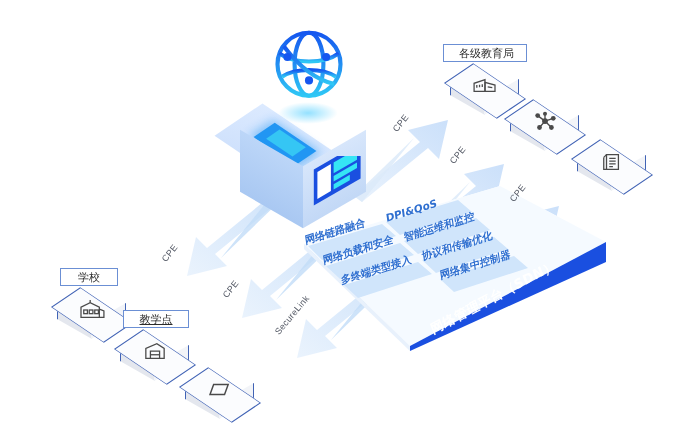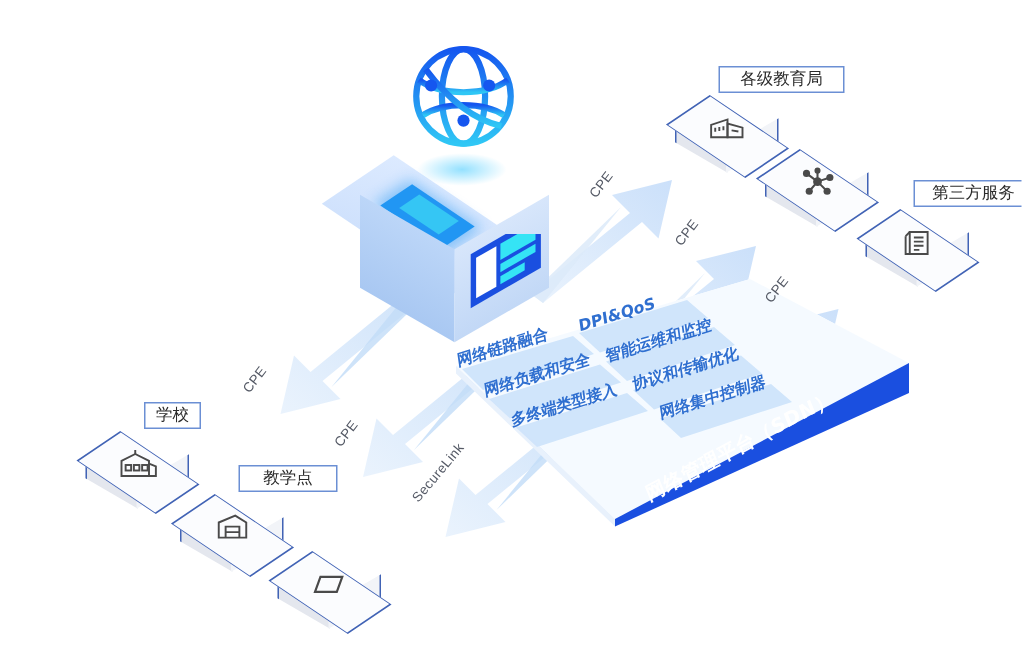--- a/index.html
+++ b/index.html
@@ -14,26 +14,25 @@
 
   
   .nodelabel{
     position:absolute;
     background:#ffffff;
     border:1px solid #6b8fd4;
     color:#2b2b2b;
     font-size:11px;
     line-height:17px;
     height:18px;
-    padding:0 7px;
+    padding:0 15px;
     white-space:nowrap;
     text-align:center;
     box-sizing:border-box;
     z-index:40;
-    margin-left:36px;
   }
 
   
   .slab{position:absolute;width:74px;height:56px;z-index:30;}
   .slab .top{
     position:absolute;left:0;top:0;width:52px;height:52px;
     background:#fbfcfe;
     border:1.2px solid #4163b5;
     transform:rotate(45deg) skew(-11deg,-11deg) scale(1.16,.64);
     transform-origin:50% 50%;
@@ -288,38 +287,38 @@
       <g transform="skewY(-30) translate(0,14)">
         <rect x="2" y="2" width="52" height="40" fill="#1a4fe0"></rect>
         <rect x="6" y="7" width="15" height="30" fill="#ffffff"></rect>
         <rect x="24" y="7" width="26" height="12" fill="#35e4f5"></rect>
         <rect x="24" y="22" width="26" height="6" fill="#35e4f5"></rect>
         <rect x="24" y="31" width="18" height="6" fill="#35e4f5"></rect>
       </g>
     </svg>
   </div>
 
-  <div class="nodelabel" style="left:60px;top:268px;width:38px;">学校</div>
+  <div class="nodelabel" style="left:60px;top:268px;width:58px;">学校</div>
   <div class="slab" style="left:55px;top:290px;">
     <div class="side-l"></div>
     <div class="side-r"></div>
     <div class="top"></div>
     <div class="glyph">
       <svg width="28" height="22" viewBox="0 0 30 24" fill="none" stroke="#4a4a4a" stroke-width="1.4">
         <path d="M3,20 L3,9 L13,4 L23,9 L23,20 Z"></path>
         <rect x="6" y="12" width="4" height="4"></rect>
         <rect x="12" y="12" width="4" height="4"></rect>
         <rect x="18" y="12" width="4" height="4"></rect>
         <path d="M13,4 L13,1"></path>
         <path d="M23,11 L28,13 L28,20 L23,20"></path>
       </svg>
     </div>
   </div>
 
-  <div class="nodelabel" style="left:123px;top:310px;width:66px;">教学点</div>
+  <div class="nodelabel" style="left:123px;top:310px;width:66px;text-decoration:underline;">教学点</div>
   <div class="slab" style="left:118px;top:332px;">
     <div class="side-l"></div>
     <div class="side-r"></div>
     <div class="top"></div>
     <div class="glyph">
       <svg width="26" height="22" viewBox="0 0 28 24" fill="none" stroke="#4a4a4a" stroke-width="1.4">
         <path d="M4,19 L4,8 L16,3 L24,8 L24,19 Z"></path>
         <path d="M9,19 L9,11 L19,11 L19,19"></path>
         <path d="M9,15 L19,15"></path>
       </svg>
@@ -364,21 +363,20 @@
           <circle cx="7" cy="5" r="2.6"></circle>
           <circle cx="24" cy="8" r="2.6"></circle>
           <circle cx="9" cy="18" r="2.6"></circle>
           <circle cx="22" cy="18" r="2.6"></circle>
           <circle cx="15" cy="3" r="2.2"></circle>
         </g>
       </svg>
     </div>
   </div>
 
-  <div class="nodelabel" style="left:573px;top:120px;width:80px;">第三方服务</div>
   <div class="slab" style="left:575px;top:142px;">
     <div class="side-l"></div>
     <div class="side-r"></div>
     <div class="top"></div>
     <div class="glyph">
       <svg width="26" height="22" viewBox="0 0 28 24" fill="none" stroke="#4a4a4a" stroke-width="1.4">
         <path d="M8,4 L21,4 L21,20 L8,20 Z"></path>
         <path d="M5,7 L8,4 M5,7 L5,20 L8,20"></path>
         <path d="M11,8 L18,8 M11,11 L18,11 M11,14 L18,14 M11,17 L15,17"></path>
       </svg>

